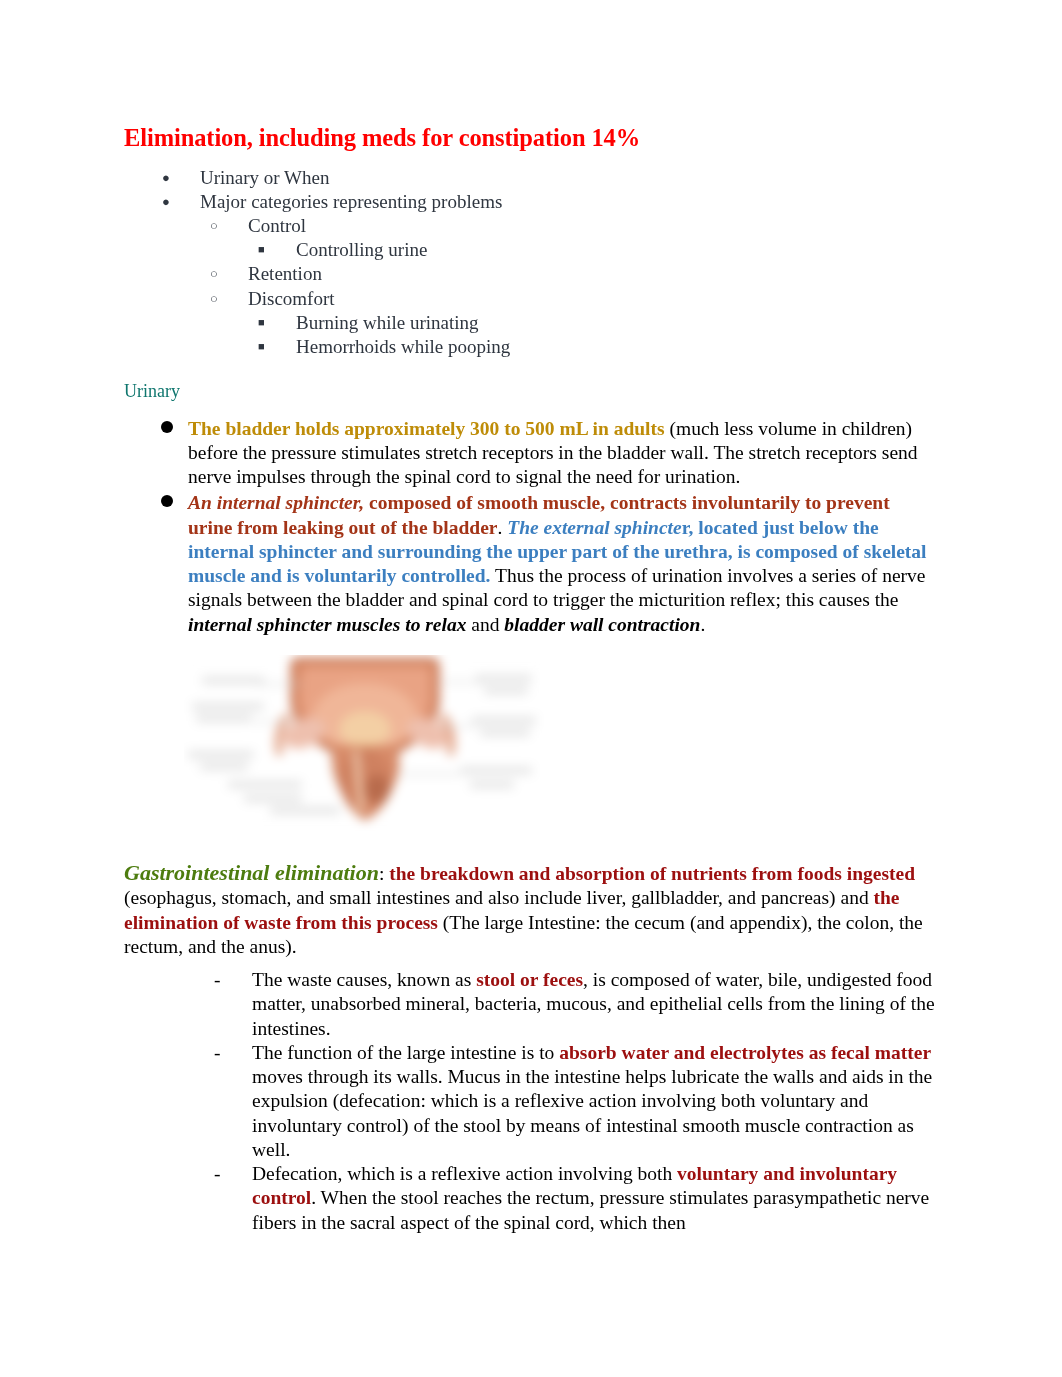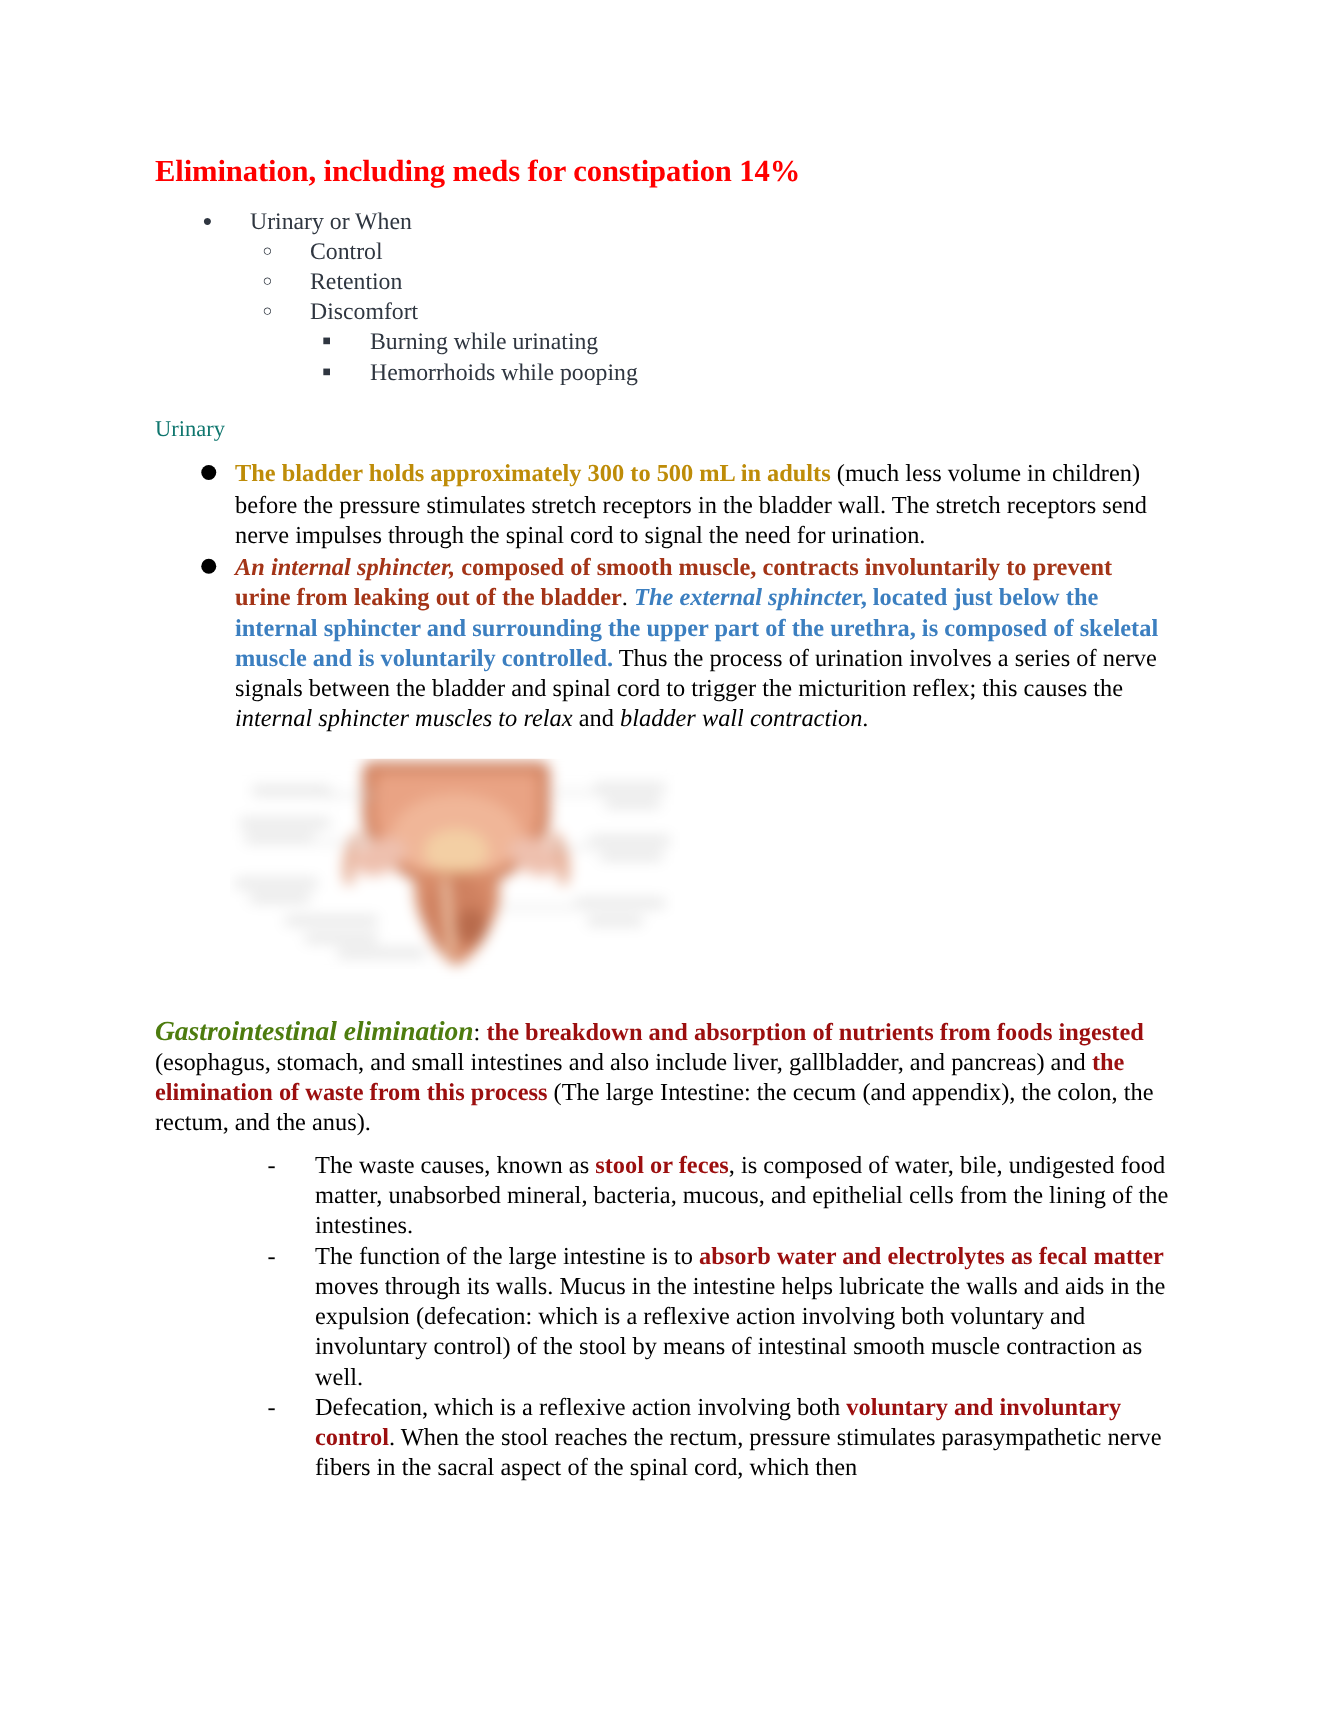--- a/index.html
+++ b/index.html
@@ -105,21 +105,21 @@
     border-radius: 50%;
     background: #000000;
   }
 
   
   .gold   { color: #BE8C08; font-weight: bold; }
   .brick  { color: #A33417; font-weight: bold; }
   .brick-i{ color: #A33417; font-weight: bold; font-style: italic; }
   .blue   { color: #3C7FC0; font-weight: bold; }
   .blue-i { color: #3C7FC0; font-weight: bold; font-style: italic; }
-  .bi     { font-weight: normal; font-style: italic; }
+  .bi     { font-weight: bold; font-style: italic; }
   .dred   { color: #9C0F0F; font-weight: bold; text-align: center; }
 
   
   .figure-wrap {
     margin: 18px 0 0 60px;
     width: 360px;
     height: 178px;
     position: relative;
     overflow: hidden;
   }
@@ -177,21 +177,23 @@
 </style>
 </head>
 <body>
 
 <div class="page">
 
   <h1 class="doc-title">Elimination, including meds for constipation 14%</h1>
 
   <ul class="outline">
     <li class="lvl1"><span class="marker bullet-disc"></span><span class="out-label">Urinary or When</span></li>
+    <li class="lvl1"><span class="marker bullet-disc"></span><span class="out-label">Major categories representing problems</span></li>
     <li class="lvl2"><span class="marker bullet-circle"></span><span class="out-label">Control</span></li>
+    <li class="lvl3"><span class="marker bullet-square"></span><span class="out-label">Controlling urine</span></li>
     <li class="lvl2"><span class="marker bullet-circle"></span><span class="out-label">Retention</span></li>
     <li class="lvl2"><span class="marker bullet-circle"></span><span class="out-label">Discomfort</span></li>
     <li class="lvl3"><span class="marker bullet-square"></span><span class="out-label">Burning while urinating</span></li>
     <li class="lvl3"><span class="marker bullet-square"></span><span class="out-label">Hemorrhoids while pooping</span></li>
   </ul>
 
   <div class="section-label">Urinary</div>
 
   <ul class="bodylist">
     <li>

